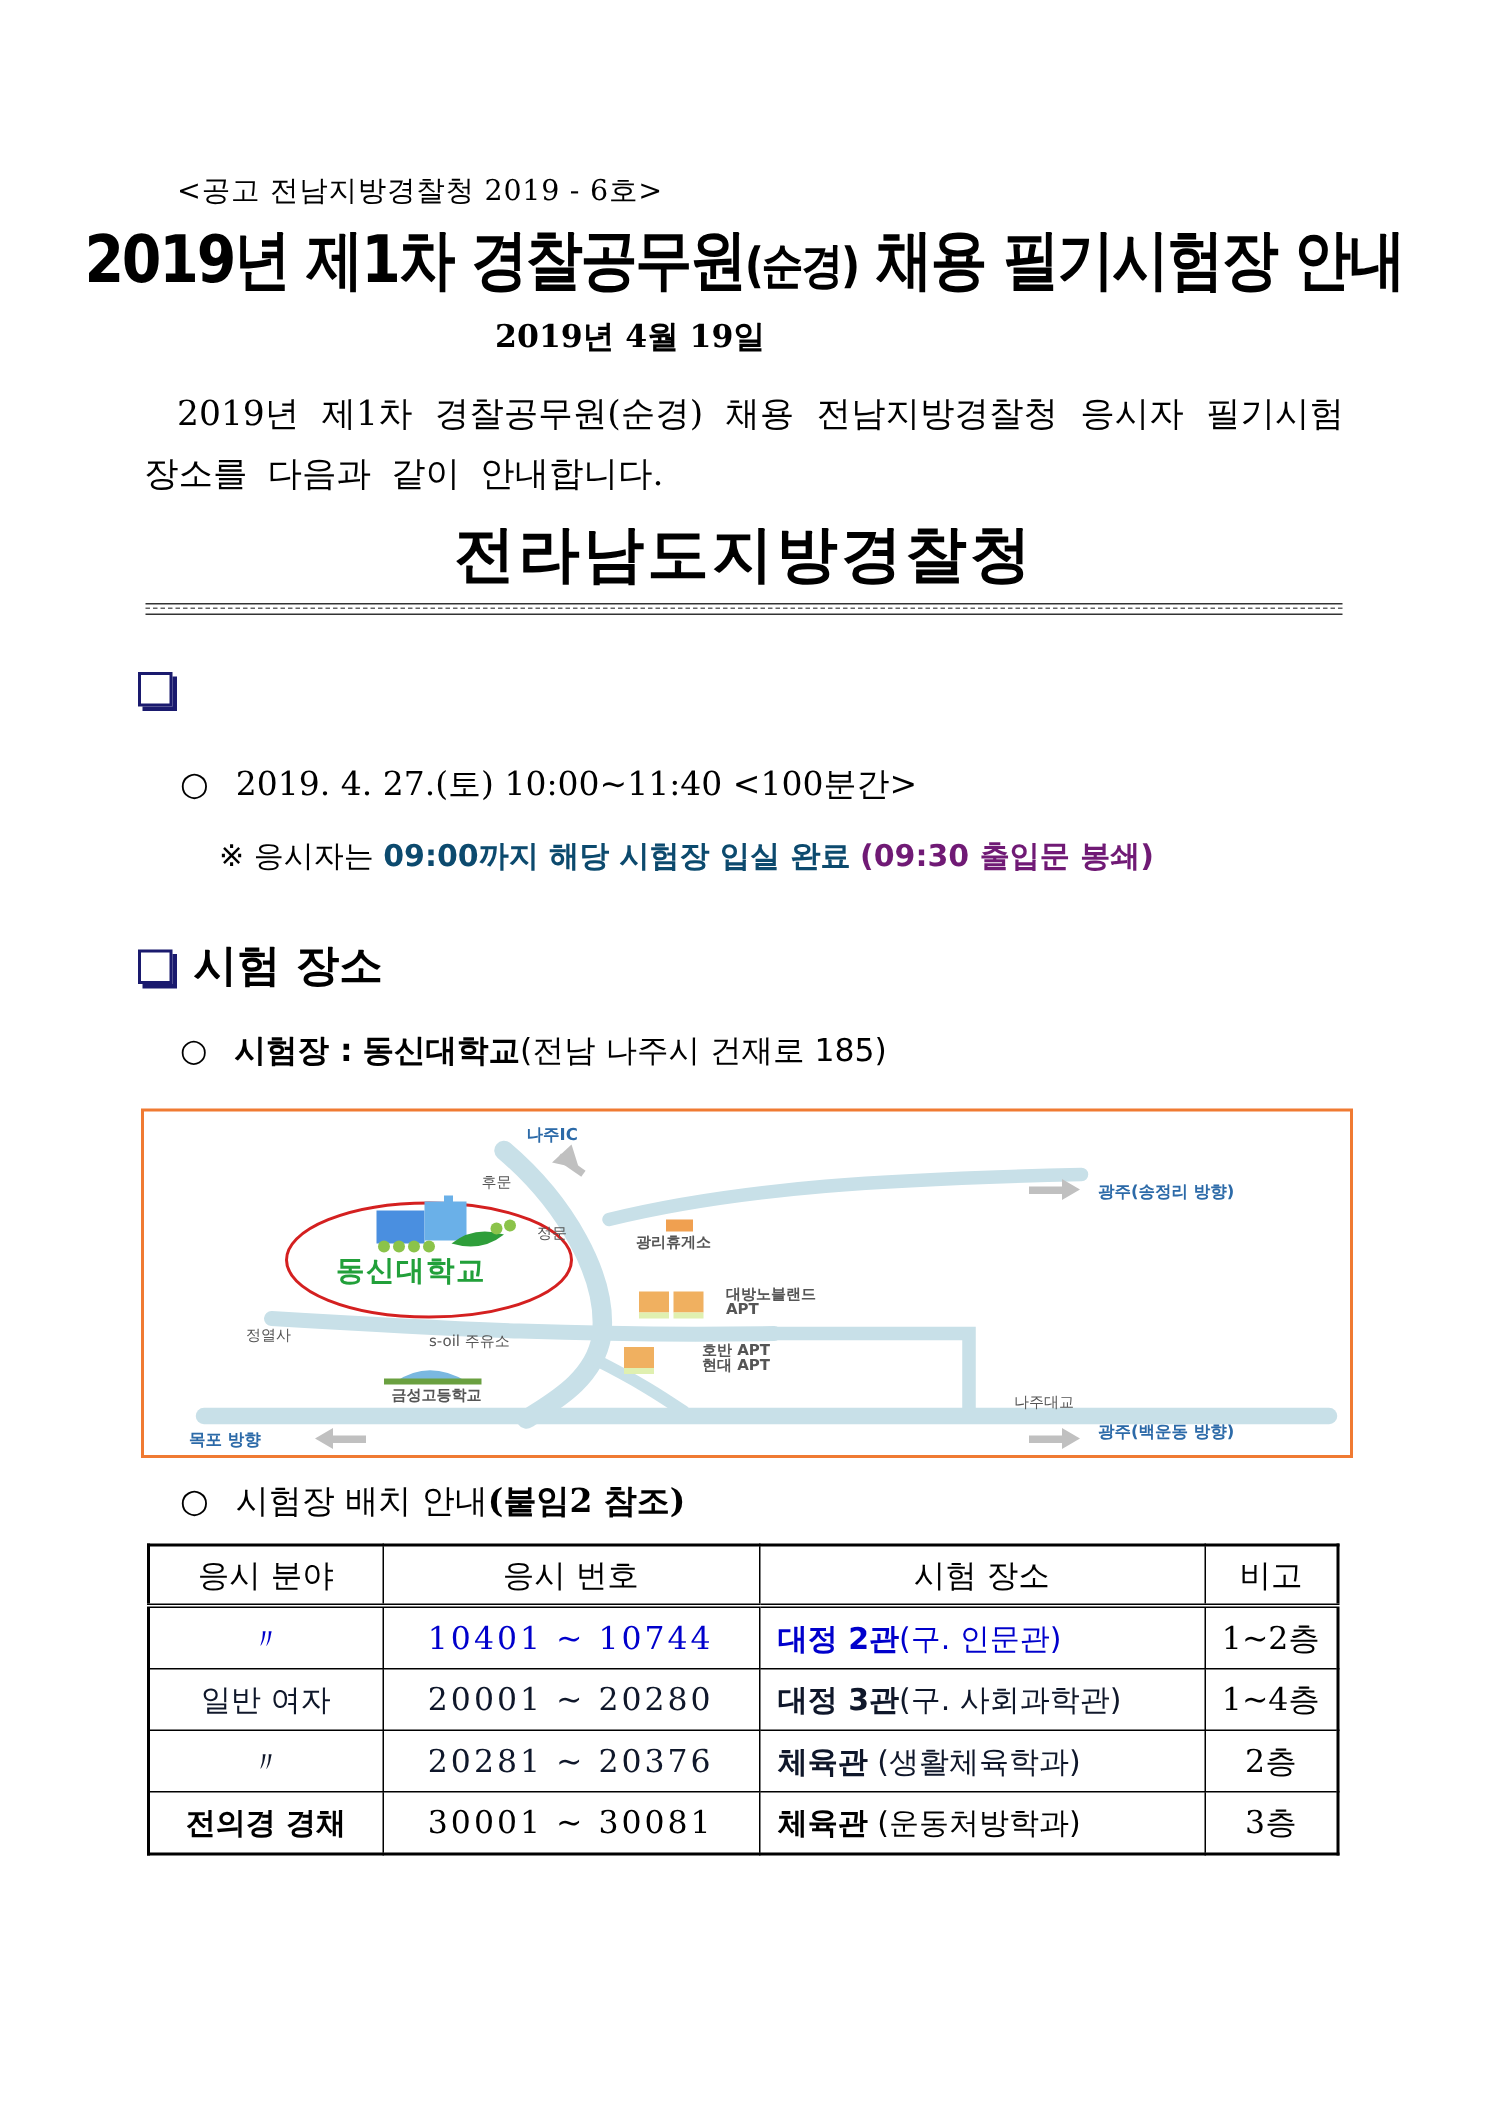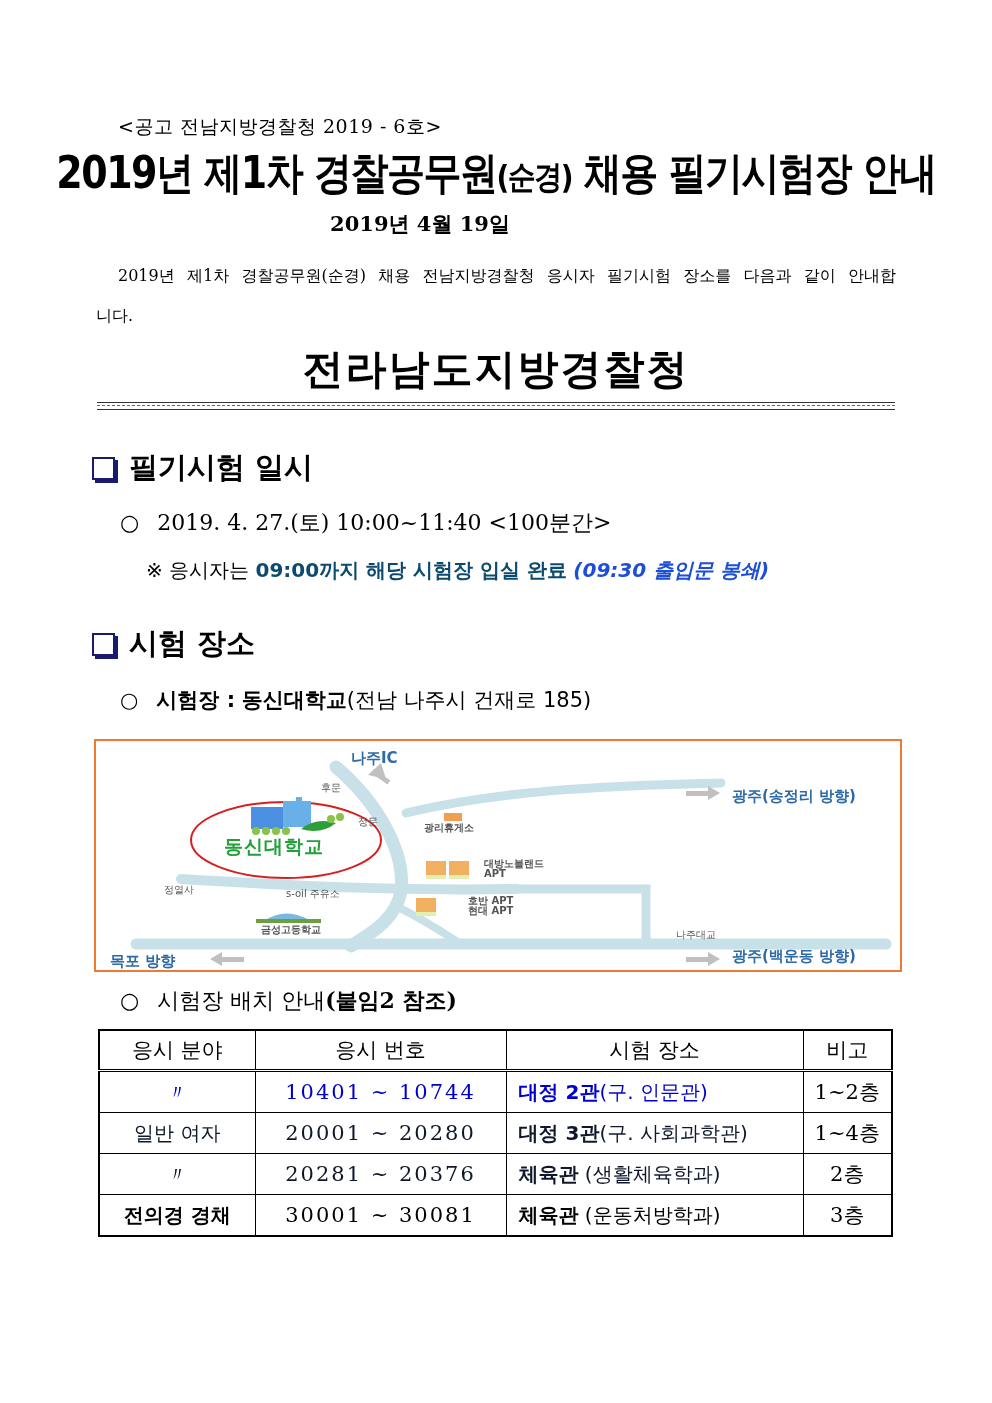--- a/index.html
+++ b/index.html
@@ -4,39 +4,39 @@
 <style>
   html, body { margin:0; padding:0; background:#ffffff; }
   body { width:992px; height:1403px; position:relative; overflow:hidden;
          font-family:"DejaVu Serif", "Liberation Serif", serif; color:#000; }
   .abs { position:absolute; }
   .notice-no { left:118px; top:114px; font-size:19px; letter-spacing:0.5px; }
   .title { left:0; width:992px; top:148px; text-align:center; font-family:"DejaVu Sans", sans-serif;
            font-weight:bold; font-size:38px; letter-spacing:-1.5px; transform:scaleY(1.15); }
   .title .small { font-size:28px; }
   .date { left:0; width:840px; top:210px; text-align:center; font-size:21px; font-weight:bold; }
-  .intro { left:96px; width:800px; top:256px; font-size:16px; line-height:40px; text-align:justify; text-indent:22px; word-spacing:6px; }
+  .intro { left:96px; width:800px; top:256px; font-size:23px; line-height:40px; text-align:justify; text-indent:22px; word-spacing:6px; }
   .org { left:0; width:992px; top:342px; text-align:center; font-size:41px; font-weight:bold; letter-spacing:2px; }
   .rule { left:97px; width:798px; top:402px; height:6px; border-top:1px solid #333; border-bottom:1px solid #333; }
   .rule::after { content:""; position:absolute; left:0; right:0; top:2px; border-top:1px dashed #666; }
   .sec { left:92px; font-family:"DejaVu Sans", sans-serif; font-weight:bold; font-size:29px; display:flex; align-items:center; }
   .chk { width:19px; height:19px; border:2px solid #1a1a6e; box-shadow:3px 3px 0 #1a1a6e; margin-right:14px; background:#fff; }
   .sec1 { top:448px; } .sec2 { top:624px; }
   .bullet-line { left:120px; font-size:22px; display:flex; align-items:baseline; }
   .circ { font-family:"DejaVu Sans", sans-serif; margin-right:18px; }
   .l1 { top:508px; }
   .note { left:146px; top:557px; font-family:"DejaVu Sans", sans-serif; font-size:20px; }
   .note .blue { color:#0c4a6e; font-weight:bold; }
-  .note .red { color:#1d4ed8; font-weight:bold;font-style:italic; }
+  .note .red { color:#701a75; font-weight:bold; }
   .l2 { top:686px; font-family:"DejaVu Sans", sans-serif; font-size:21px; }
   .l2 b { font-weight:bold; }
   .map { left:94px; top:739px; width:804px; height:229px; border:2px solid #f07a32; background:#fff; overflow:hidden; }
   .map svg { position:absolute; left:0; top:0; }
   .mlabel { position:absolute; font-family:"DejaVu Sans", sans-serif; font-size:10px; color:#555; white-space:nowrap; font-weight:bold; }
-  .mlabel.blue { color:#2c6aa8; font-size:15px; }
+  .mlabel.blue { color:#2c6aa8; font-size:11px; }
   .mlabel.green { color:#22a03a; font-size:19px; font-weight:bold; letter-spacing:1px; }
   .l3 { top:986px; }
   .l3 b { font-weight:bold; }
   table.exam { position:absolute; left:98px; top:1029px; width:795px; border-collapse:collapse; border:2px solid #000; font-size:21px; }
   table.exam td, table.exam th { border:1px solid #000; height:40px; text-align:center; padding:0; font-weight:normal;margin-left:16px; }
   table.exam thead th { border-bottom:3px double #000; height:38px; }
   .c-blue { color:#0000cc; }
   .c-orange { color:#0f172a; }
   .num { font-weight:bold; letter-spacing:2px; }
   .venue { text-align:left !important; padding-left:12px !important; font-family:"DejaVu Sans", sans-serif; font-size:20px; }
@@ -57,21 +57,20 @@
 <div class="abs date">2019년 4월 19일</div>
 
 <div class="abs intro">2019년 제1차 경찰공무원(순경) 채용 전남지방경찰청 응시자 필기시험 장소를 다음과 같이 안내합니다.</div>
 
 <div class="abs org">전라남도지방경찰청</div>
 
 <div class="abs rule"></div>
 
 <div class="abs sec sec1">
   <span class="chk"></span>
-  <span>필기시험 일시</span>
 </div>
 
 <div class="abs bullet-line l1">
   <span class="circ">○</span>
   <span>2019. 4. 27.(토) 10:00~11:40 &lt;100분간&gt;</span>
 </div>
 
 <div class="abs note">
   <span>※ 응시자는 </span><span class="blue">09:00까지 해당 시험장 입실 완료</span>&nbsp;<span class="red">(09:30 출입문 봉쇄)</span>
 </div>
@@ -152,21 +151,21 @@
   <span class="mlabel green" style="left:128px;top:93px;">동신대학교</span>
   <span class="mlabel" style="left:328px;top:80px;">광리휴게소</span>
   <span class="mlabel" style="left:388px;top:118px;line-height:10px;"><span>대방노블랜드</span><br><span>APT</span></span>
   <span class="mlabel" style="left:352px;top:155px;line-height:10px;margin-left:20px;"><span>호반 APT</span><br><span>현대 APT</span></span>
   <span class="mlabel" style="left:68px;top:142px;font-weight:normal;">정열사</span>
   <span class="mlabel" style="left:190px;top:146px;font-weight:normal;">s-oil 주유소</span>
   <span class="mlabel" style="left:165px;top:182px;">금성고등학교</span>
   <span class="mlabel" style="left:580px;top:187px;font-weight:normal;">나주대교</span>
   <span class="mlabel blue" style="left:636px;top:46px;">광주(송정리 방향)</span>
   <span class="mlabel blue" style="left:636px;top:206px;">광주(백운동 방향)</span>
-  <span class="mlabel blue" style="left:14px;top:211px;">목포 방향</span>
+  <span class="mlabel blue" style="left:30px;top:211px;">목포 방향</span>
 </div>
 
 <div class="abs bullet-line l3">
   <span class="circ">○</span>
   <span>시험장 배치 안내</span>
     <b>(붙임2 참조)</b>
 </div>
 
 <table class="exam">
   <colgroup>

